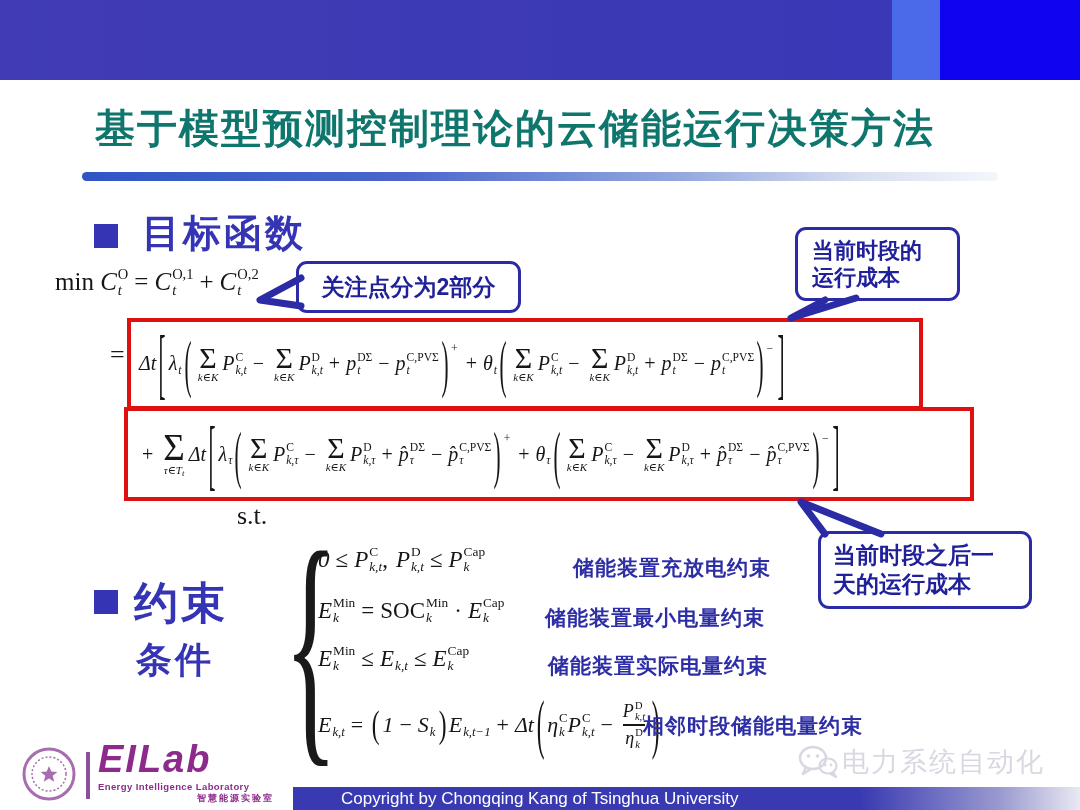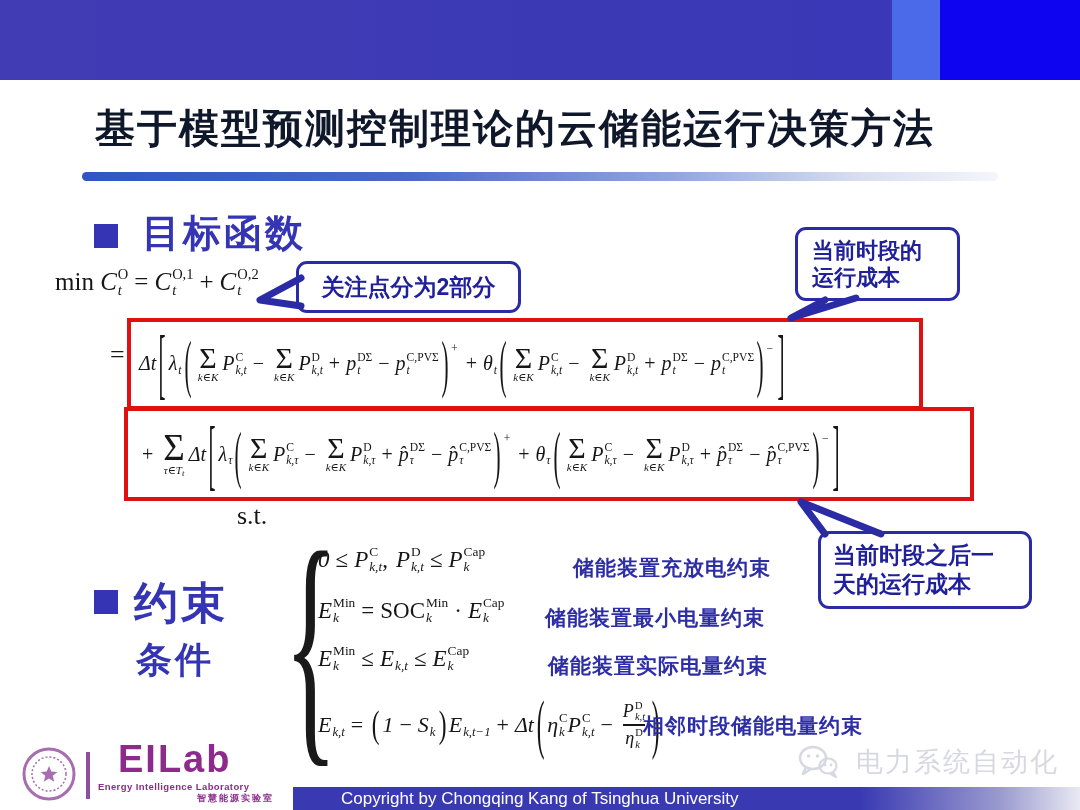--- a/index.html
+++ b/index.html
@@ -4,21 +4,21 @@
 <style>
   html,body{margin:0;padding:0;background:#888;}
   .slide{position:relative;width:1080px;height:810px;background:#ffffff;overflow:hidden;
          font-family:"Liberation Sans","DejaVu Sans",sans-serif;}
 
   
   .header-band{position:absolute;left:0;top:0;width:1080px;height:80px;
     background:linear-gradient(90deg,#413cb4 0%,#3a38b6 82.5%,#3a38b6 82.6%,
                #4a6ae9 82.6%,#4a6ae9 87%,#0e04ef 87%,#0e04ef 100%);}
   .slide-title{position:absolute;left:95px;top:101px;font-size:40px;font-weight:800;
-    color:#0f172a;letter-spacing:2px;white-space:nowrap;}
+    color:#0f766e;letter-spacing:2px;white-space:nowrap;}
   .title-underline{position:absolute;left:82px;top:172px;width:916px;height:9px;border-radius:5px;
     background:linear-gradient(90deg,#2f55c5 0%,#4a66cc 35%,#93a7de 65%,#d8dff0 85%,#f4f6fb 100%);}
 
   
   .bullet{position:absolute;width:24px;height:24px;background:#3434b4;}
   .sec-heading{position:absolute;font-size:38px;font-weight:800;color:#3434b4;letter-spacing:3px;white-space:nowrap;}
 
   
   .math{font-family:"Liberation Serif","DejaVu Serif",serif;color:#161616;
         display:flex;align-items:center;white-space:nowrap;}
@@ -63,24 +63,24 @@
   .brace{position:absolute;left:284px;top:524px;font-size:248px;line-height:240px;
     font-family:"Liberation Serif","DejaVu Serif",serif;color:#1a1a1a;
     transform:scaleX(0.45) scaleY(1.05);transform-origin:left center;font-weight:300;}
   .cons-row{position:absolute;left:318px;}
   .cons-label{position:absolute;color:#2d2da6;font-size:21px;font-weight:700;letter-spacing:1px;white-space:nowrap;}
 
   
   .seal{position:absolute;left:22px;top:747px;}
   .logo-divider{position:absolute;left:86px;top:752px;width:4px;height:47px;background:#8c4f9c;}
   .eilab{position:absolute;left:98px;top:740px;width:176px;color:#8d2b8d;}
-  .eilab-name{font-size:38px;font-weight:800;letter-spacing:2px;line-height:1.05;margin-left:20px;}
+  .eilab-name{font-size:38px;font-weight:800;letter-spacing:2px;line-height:1.05;font-style:italic;}
   .eilab-en{font-size:9.5px;font-weight:700;letter-spacing:0.4px;margin-top:1px;}
   .eilab-cn{font-size:9px;font-weight:700;text-align:right;letter-spacing:2px;}
-  .watermark{position:absolute;left:798px;top:744px;display:flex;align-items:center;gap:18px;
+  .watermark{position:absolute;left:798px;top:744px;display:flex;align-items:center;gap:4px;
     color:#d8d8e3;text-shadow:0 1px 0 #ffffff;}
   .watermark-text{font-size:27px;letter-spacing:2px;white-space:nowrap;}
   .copyright-bar{position:absolute;left:293px;top:787px;width:787px;height:23px;
     background:linear-gradient(90deg,#3939b2 0%,#3939b2 72%,#9b9bd0 90%,#e9e9f3 100%);
     display:flex;align-items:center;}
   .copyright-text{color:#ffffff;font-size:17px;padding-left:48px;white-space:nowrap;}
 </style>
 </head>
 <body>
 

